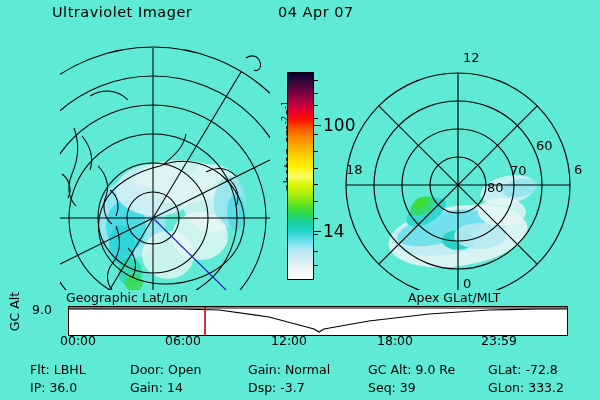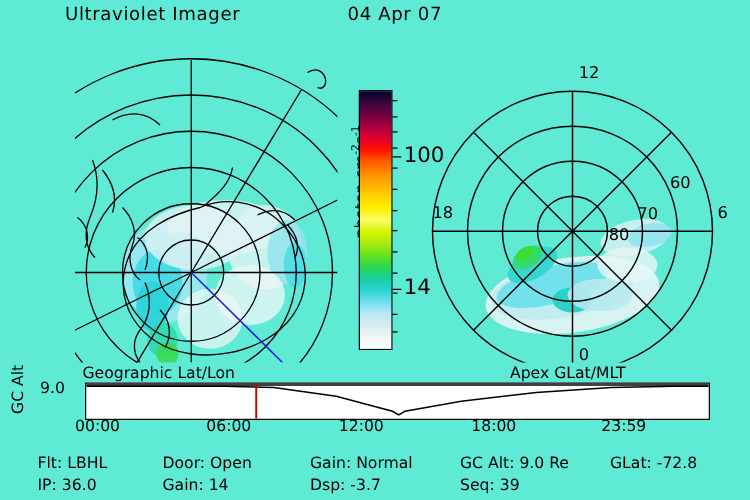--- a/index.html
+++ b/index.html
@@ -245,15 +245,16 @@
     <div class="cell kv r1 c1"><span class="k" id="s-r1c1k">Flt:</span> <span class="v" id="s-r1c1v">LBHL</span></div>
     <div class="cell kv r1 c2"><span class="k" id="s-r1c2k">Door:</span> <span class="v" id="s-r1c2v">Open</span></div>
     <div class="cell kv r1 c3"><span class="k" id="s-r1c3k">Gain:</span> <span class="v" id="s-r1c3v">Normal</span></div>
     <div class="cell kv r1 c4"><span class="k" id="s-r1c4k">GC Alt:</span> <span class="v" id="s-r1c4v">9.0 Re</span></div>
     <div class="cell kv r1 c5"><span class="k" id="s-r1c5k">GLat:</span> <span class="v" id="s-r1c5v">-72.8</span></div>
 
     <div class="cell kv r2 c1"><span class="k" id="s-r2c1k">IP:</span> <span class="v" id="s-r2c1v">36.0</span></div>
     <div class="cell kv r2 c2"><span class="k" id="s-r2c2k">Gain:</span> <span class="v" id="s-r2c2v">14</span></div>
     <div class="cell kv r2 c3"><span class="k" id="s-r2c3k">Dsp:</span> <span class="v" id="s-r2c3v">-3.7</span></div>
     <div class="cell kv r2 c4"><span class="k" id="s-r2c4k">Seq:</span> <span class="v" id="s-r2c4v">39</span></div>
+    <div class="cell kv r2 c5"><span class="k" id="s-r2c5k">GLon:</span> <span class="v" id="s-r2c5v">333.2</span></div>
   </div>
 
 </div>
 
 </body></html>

